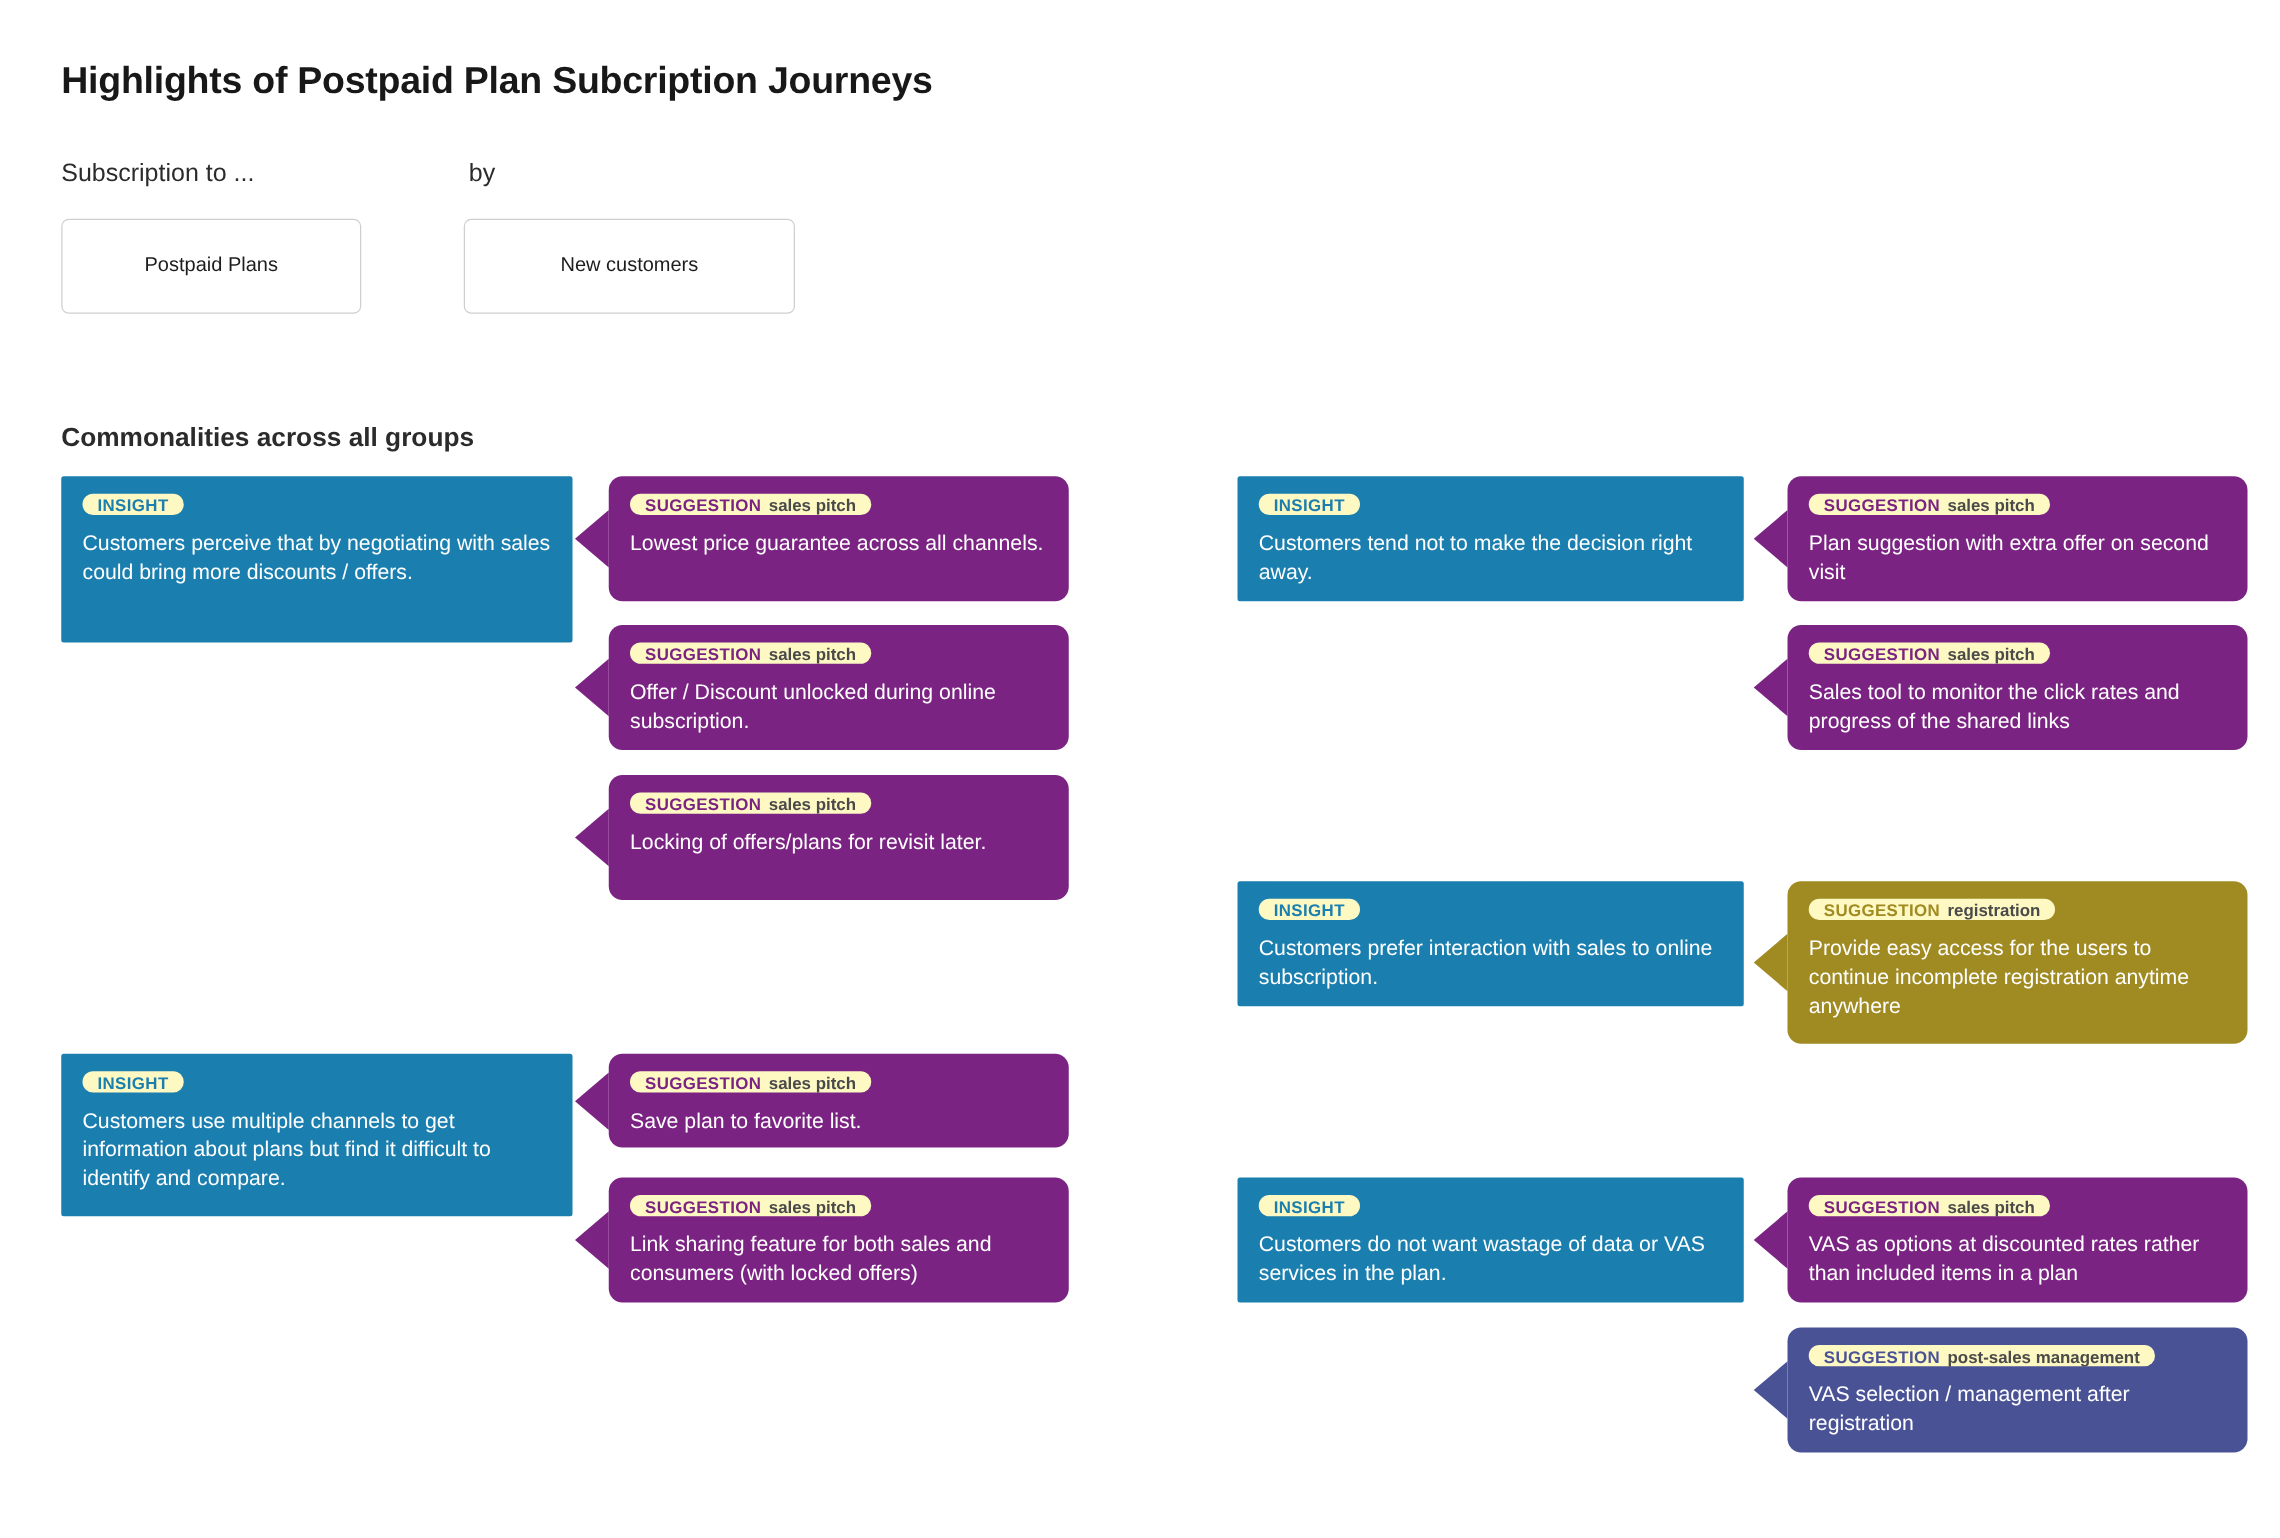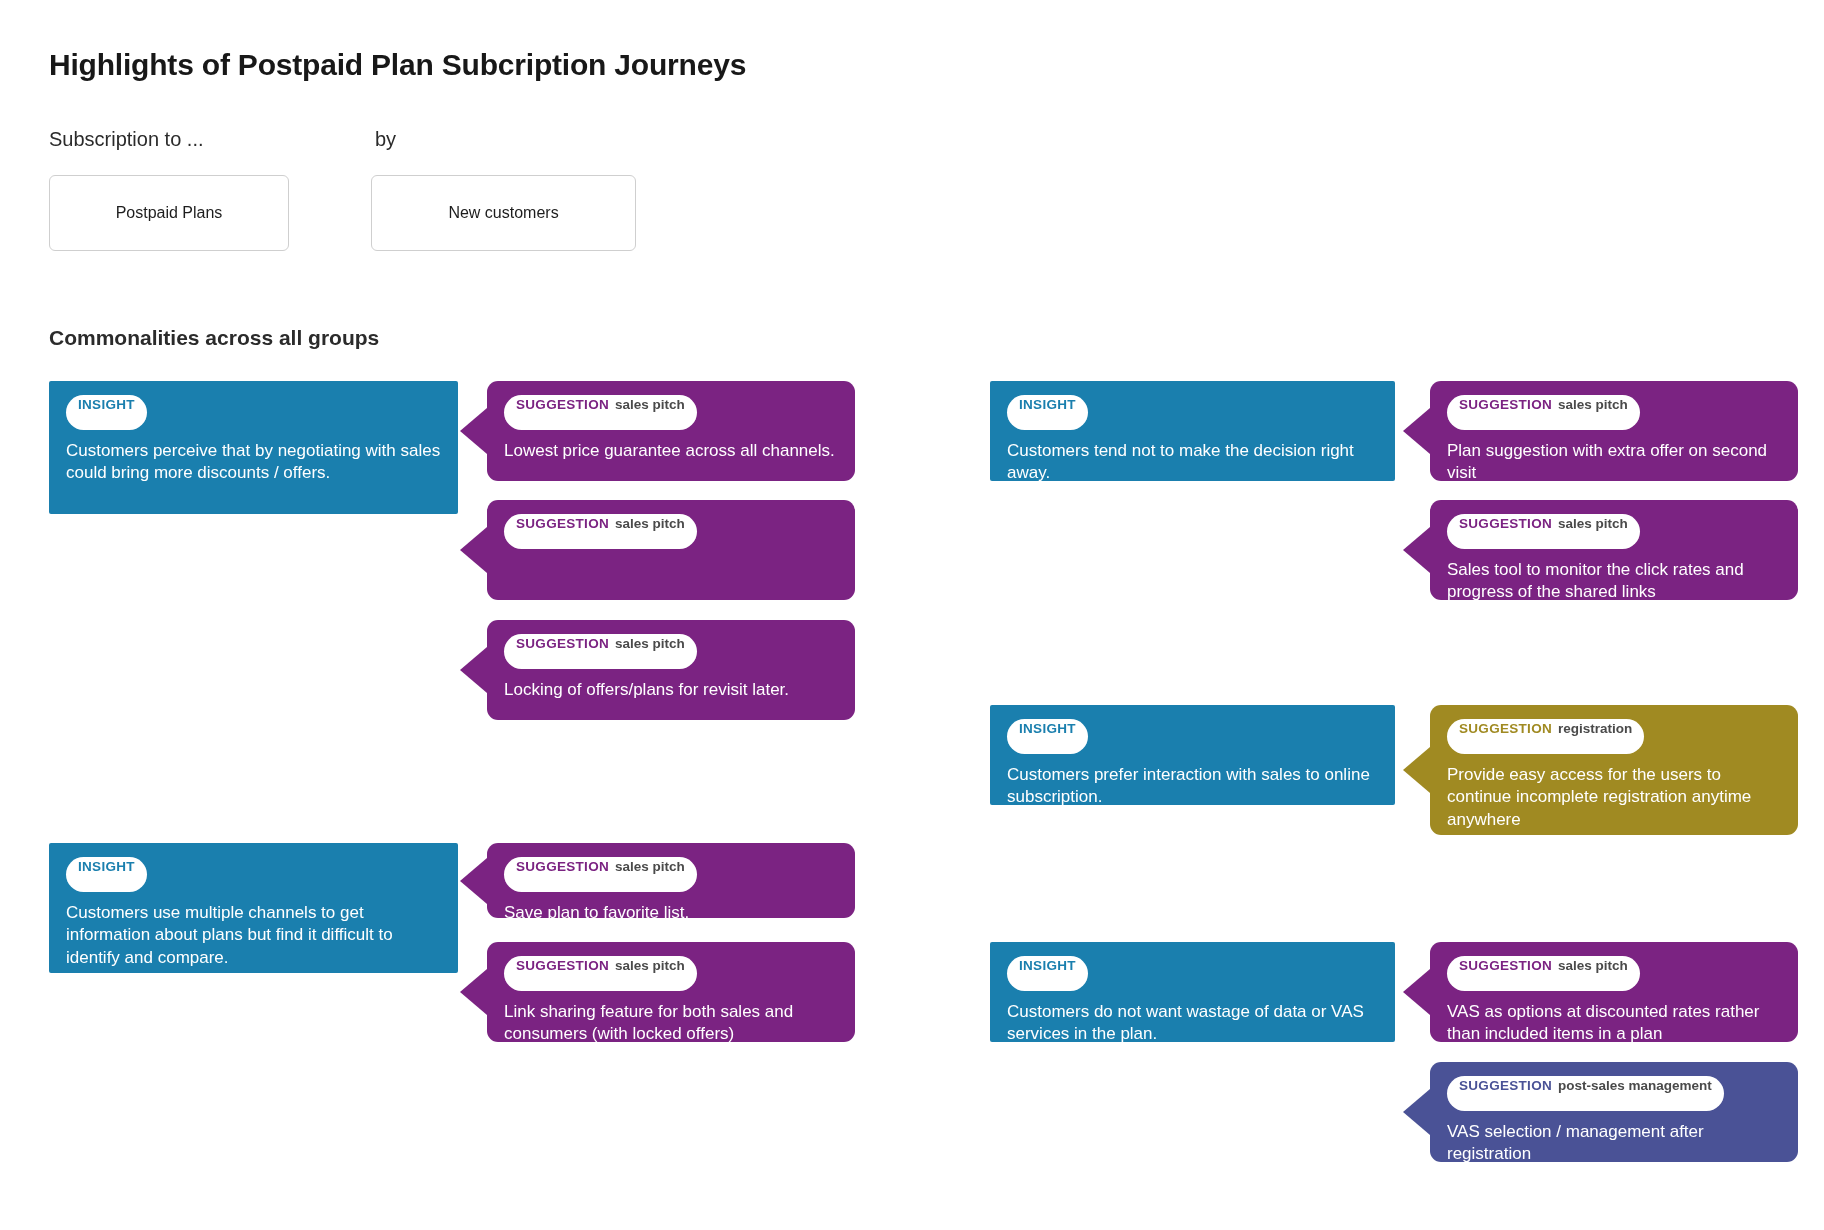--- a/index.html
+++ b/index.html
@@ -66,21 +66,21 @@
       linear-gradient(#fff,#fff) 50% 100%/ 58% 4px no-repeat,
       linear-gradient(#fff,#fff) 0 50%/ 4px 55% no-repeat,
       linear-gradient(#fff,#fff) 100% 50%/ 4px 55% no-repeat,
       #ffffff;
   }
 
   
   #section-title {
     position: absolute;
     left: 49px;
-    top: 326px;
+    top: 339px;
     font-size: 21px;
     font-weight: bold;
     color: #2b2b2b;
   }
 
   
   .card {
     position: absolute;
     box-sizing: border-box;
     padding: 14px 17px 15px 17px;
@@ -90,23 +90,23 @@
     background: #1a7fae;
     border-radius: 2px;
   }
   .suggestion-card {
     border-radius: 11px;
   }
 
   .badge {
     display: inline-flex;
     align-items: baseline;
-    background: #ffffff;
+    background: #fef9c3;
     border-radius: 999px;
-    padding: 3px 12px 18px 12px;
+    padding: 3px 12px 0 12px;
     line-height: 1;
     white-space: nowrap;
   }
   .badge-main {
     font-size: 13.5px;
     font-weight: bold;
     letter-spacing: 0.3px;
   }
   .badge-sub {
     font-size: 13.5px;
@@ -152,21 +152,21 @@
         <span class="badge-main">INSIGHT</span>
       </span><div class="card-text">Customers perceive that by negotiating with sales could bring more discounts / offers.</div></div>
     <div class="card suggestion-card" style="left: 487px; top: 381px; width: 368px; height: 100px; background: rgb(123, 35, 130);"><span class="badge">
         <span class="badge-main" style="color: rgb(123, 35, 130);">SUGGESTION</span>
         <span class="badge-sub">sales pitch</span>
       </span><div class="card-text">Lowest price guarantee across all channels.</div></div>
     <div class="pointer" style="left: 460px; top: 408px; border-right-color: rgb(123, 35, 130);"></div>
     <div class="card suggestion-card" style="left: 487px; top: 500px; width: 368px; height: 100px; background: rgb(123, 35, 130);"><span class="badge">
         <span class="badge-main" style="color: rgb(123, 35, 130);">SUGGESTION</span>
         <span class="badge-sub">sales pitch</span>
-      </span></div>
+      </span><div class="card-text">Offer / Discount unlocked during online subscription.</div></div>
     <div class="pointer" style="left: 460px; top: 527px; border-right-color: rgb(123, 35, 130);"></div>
     <div class="card suggestion-card" style="left: 487px; top: 620px; width: 368px; height: 100px; background: rgb(123, 35, 130);"><span class="badge">
         <span class="badge-main" style="color: rgb(123, 35, 130);">SUGGESTION</span>
         <span class="badge-sub">sales pitch</span>
       </span><div class="card-text">Locking of offers/plans for revisit later.</div></div>
     <div class="pointer" style="left: 460px; top: 647px; border-right-color: rgb(123, 35, 130);"></div>
     <div class="card insight-card" style="left: 990px; top: 381px; width: 405px; height: 100px; background: rgb(26, 127, 174);"><span class="badge">
         <span class="badge-main">INSIGHT</span>
       </span><div class="card-text">Customers tend not to make the decision right away.</div></div>
     <div class="card suggestion-card" style="left: 1430px; top: 381px; width: 368px; height: 100px; background: rgb(123, 35, 130);"><span class="badge">

